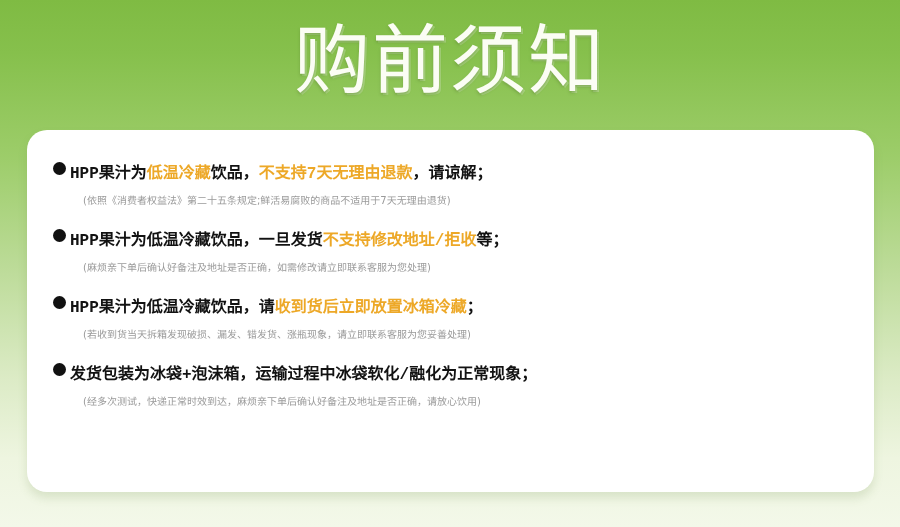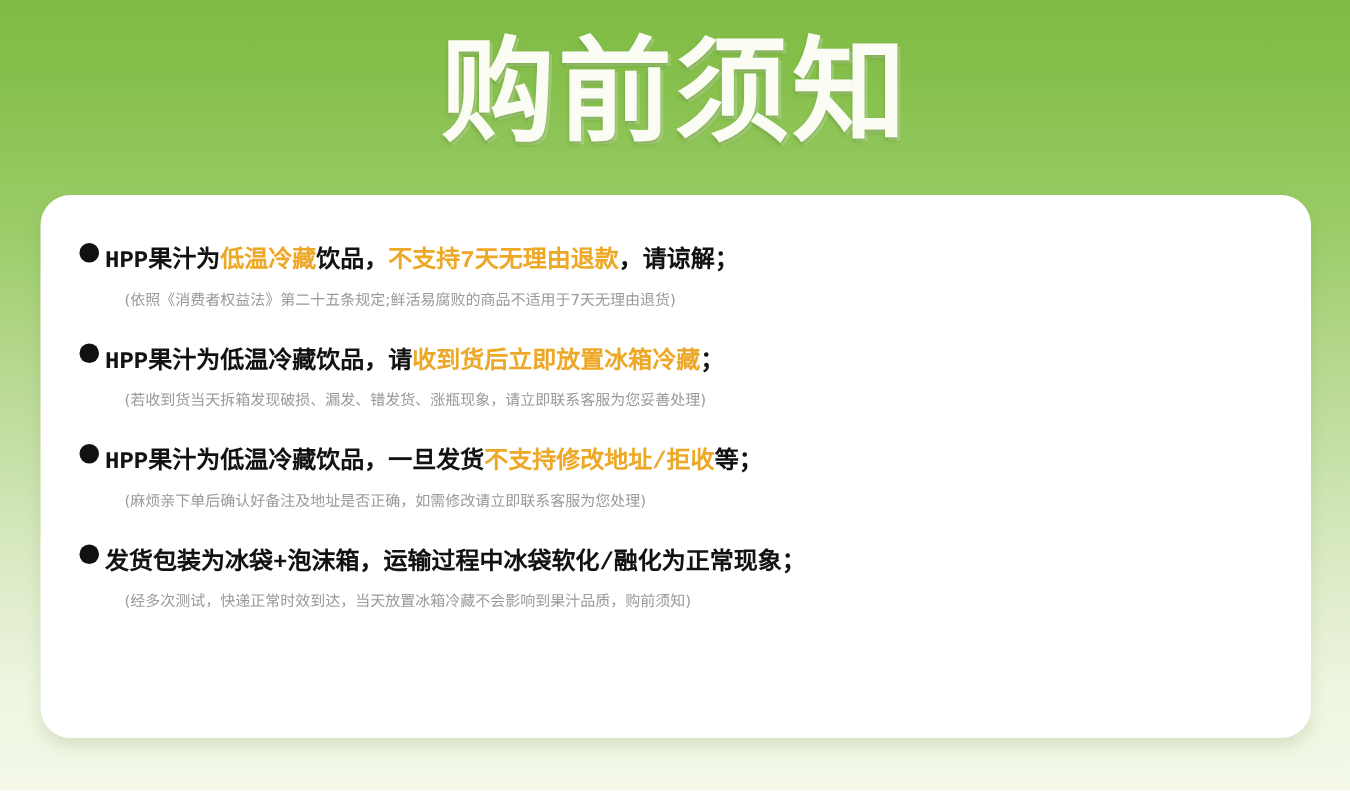--- a/index.html
+++ b/index.html
@@ -36,21 +36,21 @@
     top: 18px;
     left: 0;
     width: 900px;
     text-align: center;
   }
   .title {
     display: inline-block;
     font-family: "DejaVu Sans", "Liberation Sans", sans-serif;
     font-size: 76px;
     line-height: 86px;
-    font-weight: 700;
+    font-weight: 400;
     color: #fbfdf4;
     letter-spacing: 2px;
     text-shadow: 0 2px 3px rgba(90, 130, 50, 0.45),
                  2px 2px 0 rgba(255, 255, 255, 0.25);
   }
 
   
   .card {
     position: absolute;
     left: 27px;
@@ -128,34 +128,34 @@
         <div class="item">
           <div class="main-line">
             <span class="bullet"></span>
             <span class="main-text"><span>HPP果汁为</span><span class="hl">低温冷藏</span><span>饮品，</span><span class="hl">不支持7天无理由退款</span><span>，请谅解；</span></span>
           </div>
           <div class="sub-line">(依照《消费者权益法》第二十五条规定;鲜活易腐败的商品不适用于7天无理由退货)</div>
         </div>
         <div class="item">
           <div class="main-line">
             <span class="bullet"></span>
+            <span class="main-text"><span>HPP果汁为低温冷藏饮品，一旦发货</span><span class="hl">不支持修改地址/拒收</span><span>等；</span></span>
+          </div>
+          <div class="sub-line">(麻烦亲下单后确认好备注及地址是否正确，如需修改请立即联系客服为您处理)</div>
+        </div>
+        <div class="item">
+          <div class="main-line">
+            <span class="bullet"></span>
             <span class="main-text"><span>HPP果汁为低温冷藏饮品，请</span><span class="hl">收到货后立即放置冰箱冷藏</span><span>；</span></span>
           </div>
           <div class="sub-line">(若收到货当天拆箱发现破损、漏发、错发货、涨瓶现象，请立即联系客服为您妥善处理)</div>
         </div>
         <div class="item">
           <div class="main-line">
             <span class="bullet"></span>
-            <span class="main-text"><span>HPP果汁为低温冷藏饮品，一旦发货</span><span class="hl">不支持修改地址/拒收</span><span>等；</span></span>
-          </div>
-          <div class="sub-line">(麻烦亲下单后确认好备注及地址是否正确，如需修改请立即联系客服为您处理)</div>
-        </div>
-        <div class="item">
-          <div class="main-line">
-            <span class="bullet"></span>
             <span class="main-text"><span>发货包装为冰袋+泡沫箱，运输过程中冰袋软化/融化为正常现象；</span></span>
           </div>
-          <div class="sub-line">(经多次测试，快递正常时效到达，当天放置冰箱冷藏不会影响到果汁品质，购前须知)</div>
+          <div class="sub-line">(经多次测试，快递正常时效到达，麻烦亲下单后确认好备注及地址是否正确，请放心饮用)</div>
         </div>
       </div>
   </div>
 
 </div>
 
 </body></html>

